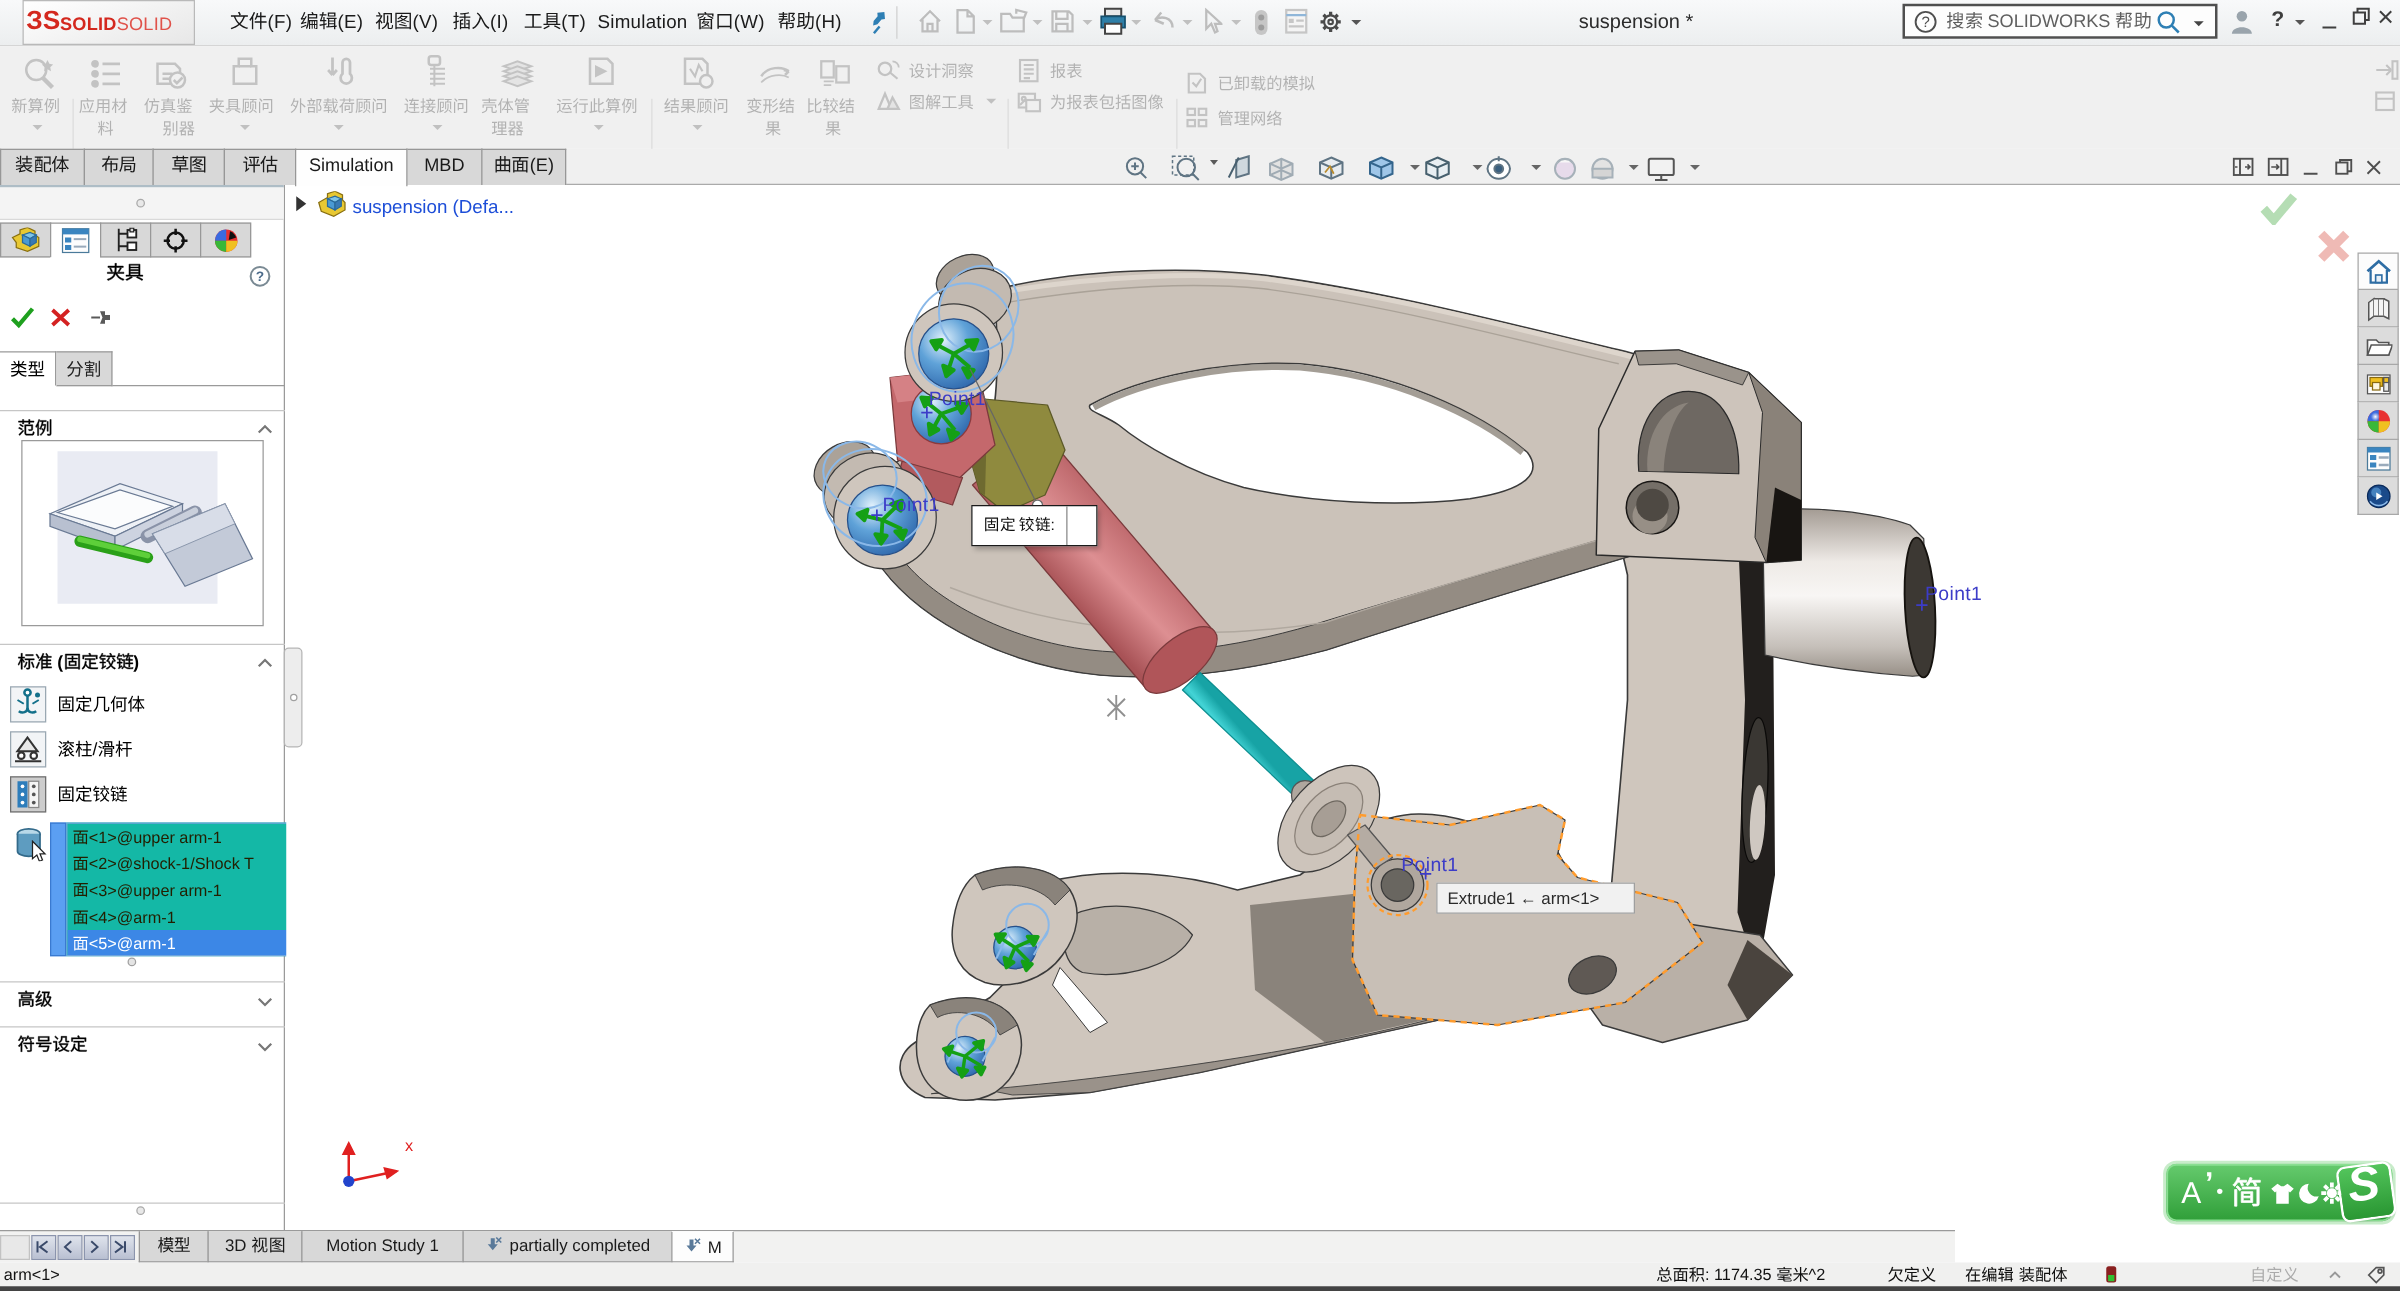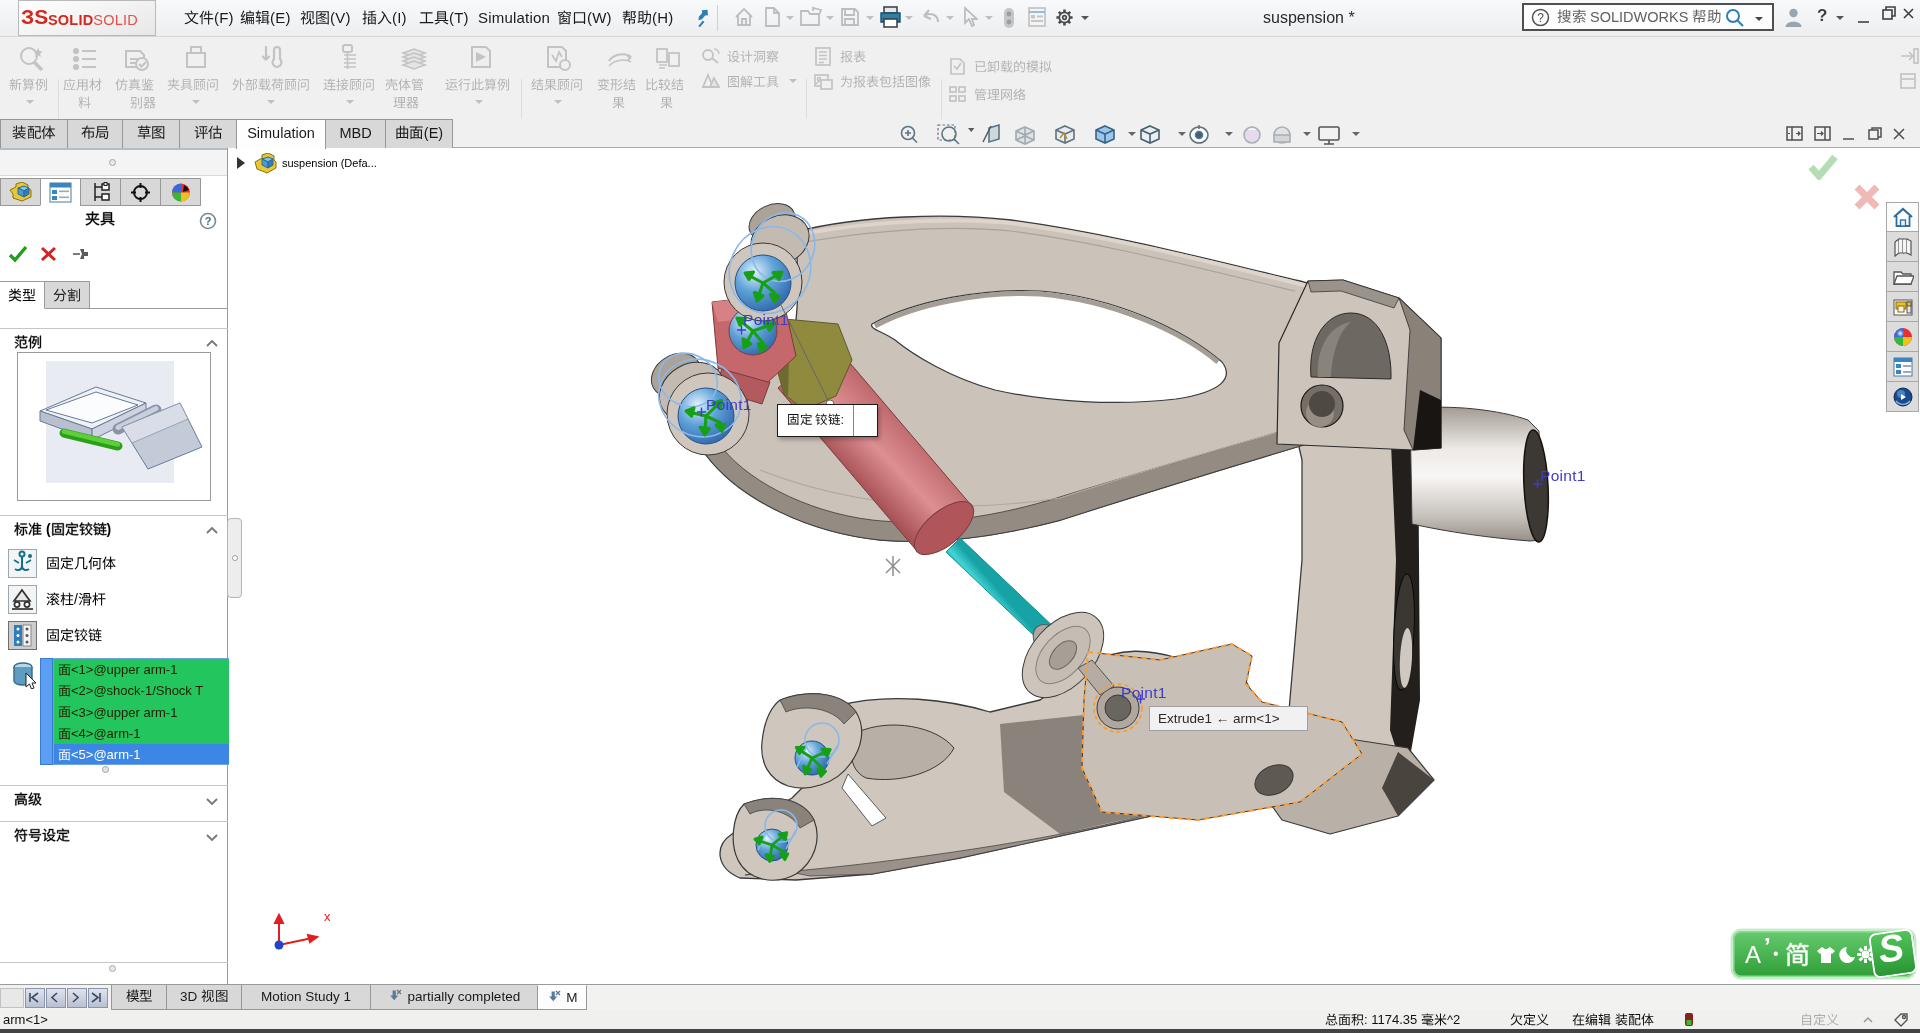--- a/index.html
+++ b/index.html
@@ -23,21 +23,21 @@
 .chev{position:absolute;left:205px;width:14px;height:14px}
 .ibox{position:absolute;left:8px;width:29px;height:29px;border:1px solid #9aa8b2;background:#f2f4f6}
 .ilbl{position:absolute;left:46px;font-size:14px;color:#000}
 .lrow{height:21.3px;line-height:21.3px;font-size:13px;color:#231f00;white-space:nowrap;padding-left:4px}
 #vp{left:229px;top:148px;width:1664px;height:836px;background:#fff}
 .tip1{position:absolute;left:548px;top:256px;width:101px;height:33px;background:#fff;border:1px solid #1a1a1a;box-shadow:2px 3px 4px rgba(0,0,0,.25);font-size:12.5px;color:#111;line-height:31px;padding-left:9px}
 .tip2{position:absolute;left:920px;top:558px;width:159px;height:25px;background:#f1f1f1;border:1px solid #9f9f9f;font-size:13.5px;color:#2a2a2a;line-height:23px;padding-left:8px}
 .pt1{position:absolute;font-size:15.5px;color:#3c3cc8;letter-spacing:.3px}
 #rpane{left:1893px;top:148px;width:27px;height:836px;background:#fff}
 .rcell{position:absolute;left:-7px;width:33px;height:30px;background:#dcdcdc;border:1px solid #a8a8a8;border-top:none}
-#btabs{left:0;top:984px;width:1920px;height:26px;background:#f2f2f1;border-top:1px solid #9a9a9a}
+#btabs{left:0;top:984px;width:1564px;height:26px;background:#f2f2f1;border-top:1px solid #9a9a9a}
 .btab{position:absolute;top:0;height:25px;background:#d8d8d8;border:1px solid #979797;border-top:none;font-size:13.5px;color:#1a1a1a;text-align:center;line-height:24px}
 #sbar{left:0;top:1010px;width:1920px;height:19px;background:#f0f0ef;font-size:13px;color:#111}
 #bstrip{left:0;top:1029px;width:1920px;height:4px;background:#434343}
 .navb{position:absolute;top:3px;width:20px;height:20px;background:linear-gradient(#dfe3ec,#b9c0d2);border:1px solid #8b94ad}
 </style></head>
 <body>
 <svg width="0" height="0" style="position:absolute">
     <defs>
       <path id="u6587" d="M423 57C453 106 485 173 497 214L580 187C566 146 531 81 501 33ZM50 216V290H206C265 442 344 573 447 680C337 772 202 840 36 887C51 905 75 940 83 958C250 904 389 832 502 734C615 834 751 908 915 953C928 932 950 900 967 884C807 844 671 773 560 679C661 576 738 448 796 290H954V216ZM504 627C410 532 336 418 284 290H711C661 425 592 536 504 627Z"></path>
       <path id="u4EF6" d="M317 539V612H604V960H679V612H953V539H679V318H909V245H679V52H604V245H470C483 200 494 152 504 105L432 90C409 221 367 350 309 433C327 442 359 460 373 471C400 429 425 376 446 318H604V539ZM268 44C214 195 126 345 32 443C45 460 67 499 75 517C107 483 137 443 167 400V958H239V283C277 213 311 139 339 65Z"></path>
@@ -820,21 +820,21 @@
       </svg><svg class="cj" viewBox="0 0 1000 1000">
         <use href="#u94FE"></use>
       </svg></div>
 
  <svg class="abs" style="left:12px;top:513px" width="26" height="28" viewBox="0 0 26 28">
       <ellipse cx="11" cy="6" rx="9" ry="4" fill="#b8d8e8" stroke="#336a8a" stroke-width="1.4"></ellipse>
       <path d="M2 6 V20 A9 4 0 0 0 20 20 V6" fill="#5e9cc0" stroke="#336a8a" stroke-width="1.4"></path>
       <path d="M14 12 L24 22 L20 22 L22 27 L19.5 28 L17.5 23 L14 26 Z" fill="#fff" stroke="#222" stroke-width="1"></path>
     </svg>
  <div class="abs" style="left:40px;top:510px;width:13px;height:107px;background:#5b9ff2;border:1px solid #3a7ad0"></div>
- <div class="abs" style="left:53px;top:510px;width:186px;height:107px;background:#22c55e;border:1px solid #6fa4dd;overflow:hidden">
+ <div class="abs" style="left:53px;top:510px;width:186px;height:107px;background:#14b8a6;border:1px solid #6fa4dd;overflow:hidden">
   <div class="lrow"><svg class="cj" viewBox="0 0 1000 1000">
           <use href="#u9762"></use>
         </svg>&lt;1&gt;@upper arm-1</div>
   <div class="lrow"><svg class="cj" viewBox="0 0 1000 1000">
           <use href="#u9762"></use>
         </svg>&lt;2&gt;@shock-1/Shock T</div>
   <div class="lrow"><svg class="cj" viewBox="0 0 1000 1000">
           <use href="#u9762"></use>
         </svg>&lt;3&gt;@upper arm-1</div>
   <div class="lrow"><svg class="cj" viewBox="0 0 1000 1000">
@@ -1024,21 +1024,21 @@
 </svg>
  <svg class="abs" style="left:6px;top:8px" width="12" height="14" viewBox="0 0 12 14">
       <path d="M2 1 L10 7 L2 13 Z" fill="#333"></path>
     </svg>
  <svg class="abs" style="left:24px;top:5px" width="24" height="22" viewBox="0 0 24 22">
       <path d="M2 9 L9 5 V2 L15 0 L21 3 V7 L23 9 V15 L14 20 L4 16 Z" fill="#e8c832" stroke="#8a7010" stroke-width="1"></path>
       <path d="M9 6 L15 4 L20 6 L15 9 Z" fill="#7ec4e8" stroke="#2a6a9a"></path>
       <path d="M9 6 L15 9 V15 L9 12 Z" fill="#4a9ad4" stroke="#2a6a9a"></path>
       <path d="M15 9 L20 6 V12 L15 15 Z" fill="#3a7ab4" stroke="#2a6a9a"></path>
     </svg>
- <span class="abs" style="left:53px;top:9px;font-size:11px;color:#000000">suspension  (Defa...</span>
+ <span class="abs" style="left:53px;top:9px;font-size:15px;color:#1d4ed8">suspension  (Defa...</span>
 
  <svg class="abs" style="left:1578px;top:6px" width="32" height="26" viewBox="0 0 32 26" fill="none" stroke="#b2dcb0" stroke-width="7" opacity=".95">
       <path d="M4 13 L12 22 L28 3"></path>
     </svg>
  <svg class="abs" style="left:1624px;top:36px" width="28" height="26" viewBox="0 0 28 26" fill="none" stroke="#efb7b2" stroke-width="7" opacity=".95">
       <path d="M4 3 L24 23 M24 3 L4 23"></path>
     </svg>
 
  <div class="tip1"><svg class="cj" viewBox="0 0 1000 1000">
         <use href="#u56FA"></use>

